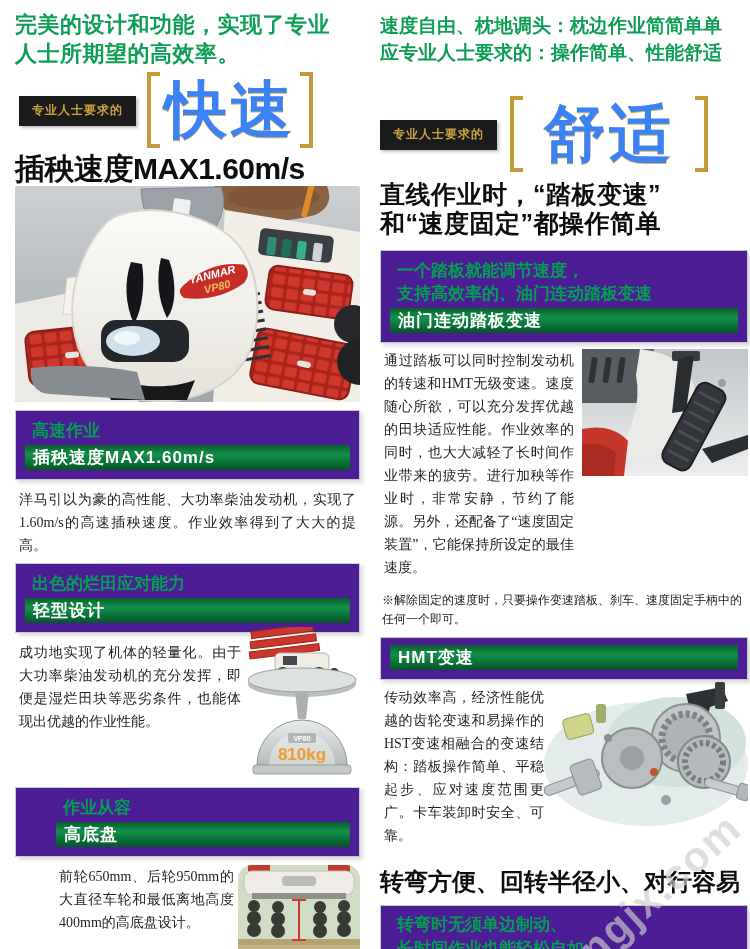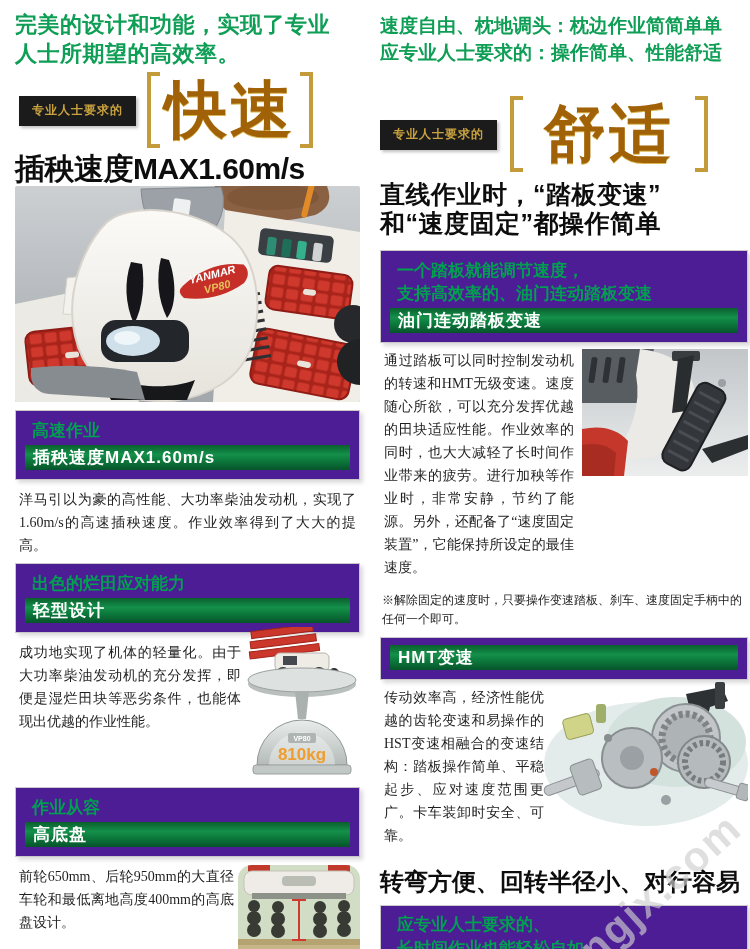--- a/index.html
+++ b/index.html
@@ -19,37 +19,37 @@
   .kw-row-right{margin-top:30px;}
   .tagline{position:absolute;left:4px;top:24px;background:#1b1b1b;color:#c9a23f;
            font-size:12px;font-weight:bold;padding:6px 13px 7px;letter-spacing:1px;
            box-shadow:2px 2px 3px rgba(0,0,0,0.25);}
   .kw-row-right .tagline{left:0;}
   .kw-wrap{position:absolute;left:132px;top:-6px;display:flex;align-items:center;height:88px;}
   .kw-row-right .kw-wrap{left:130px;gap:16px;}
   .bk{display:inline-block;width:13px;height:76px;border:4px solid #c39b3a;box-sizing:border-box;}
   .bk-open{border-right:none;margin-right:5px;}
   .bk-close{border-left:none;margin-left:5px;}
-  .kw{font-size:62px;font-weight:bold;color:#a16207;letter-spacing:3px;line-height:70px;
+  .kw{font-size:62px;font-weight:bold;color:#3b82f6;letter-spacing:3px;line-height:70px;
       text-shadow:0 1px 0 #d9b652;}
 
   
   .headline{font-weight:bold;color:#0d0d0d;}
   .headline-left{font-size:30px;margin-top:0;line-height:34px;letter-spacing:-0.5px;}
   .headline-right{font-size:25px;line-height:29px;margin-top:4px;letter-spacing:0.5px;}
   .headline2{font-size:24px;font-weight:bold;color:#0d0d0d;margin-top:14px;line-height:30px;}
 
   
   .sec-box{background:#4c1d95;border:1px solid #c9c9c9;box-shadow:3px 3px 4px rgba(0,0,0,0.14);
            padding:7px 9px 9px;}
   .sec-box .t{color:#00a050;font-size:17px;font-weight:bold;line-height:23px;margin:1px 0 3px 7px;}
   .sec-bar{background:linear-gradient(180deg,#0a5f2d 0%,#14904a 38%,#0c7a3c 62%,#07532a 100%);
            color:#fff;font-size:17px;font-weight:bold;line-height:25px;height:25px;
            padding:0 8px;letter-spacing:1px;}
-  .mt8{margin-top:8px;} .mt10{margin-top:10px;} .mt12{margin-top:12px;}
+  .mt8{margin-top:8px;} .mt10{margin-top:10px;padding-left:40px;} .mt12{margin-top:12px;}
 
   
   .body{font-family:"Liberation Serif",serif;font-size:14px;line-height:23px;color:#1f1f1f;
         margin:8px 4px 6px;text-align:justify;}
   .footnote{font-family:"Liberation Serif",serif;font-size:12px;line-height:19px;color:#222;
             margin:6px 2px 0;}
   .fig-row{display:flex;margin-top:8px;}
   .fig-row .body{flex:1;margin-top:0;}
   .fig{flex:none;}
   .fig-scale{margin-top:-14px;}
@@ -352,21 +352,21 @@
         </g>
         <circle cx="116" cy="90" r="4" fill="#c0572b"></circle>
         <circle cx="70" cy="56" r="4" fill="#888d90"></circle>
         <circle cx="128" cy="118" r="5" fill="#9aa0a3"></circle>
       </svg>
     </div>
 
     <div class="headline2">转弯方便、回转半径小、对行容易</div>
 
     <div class="sec-box mt8">
-      <div class="t" style="line-height:22px">应专业人士要求的、</div>
+      <div class="t" style="line-height:22px">转弯时无须单边制动、</div>
       <div class="t" style="line-height:22px;margin-top:-1px">长时间作业也能轻松自如</div>
 
     </div>
 
   </div>
 
   <div class="watermark">nongjx.com</div>
 </div>
 
 </body></html>

